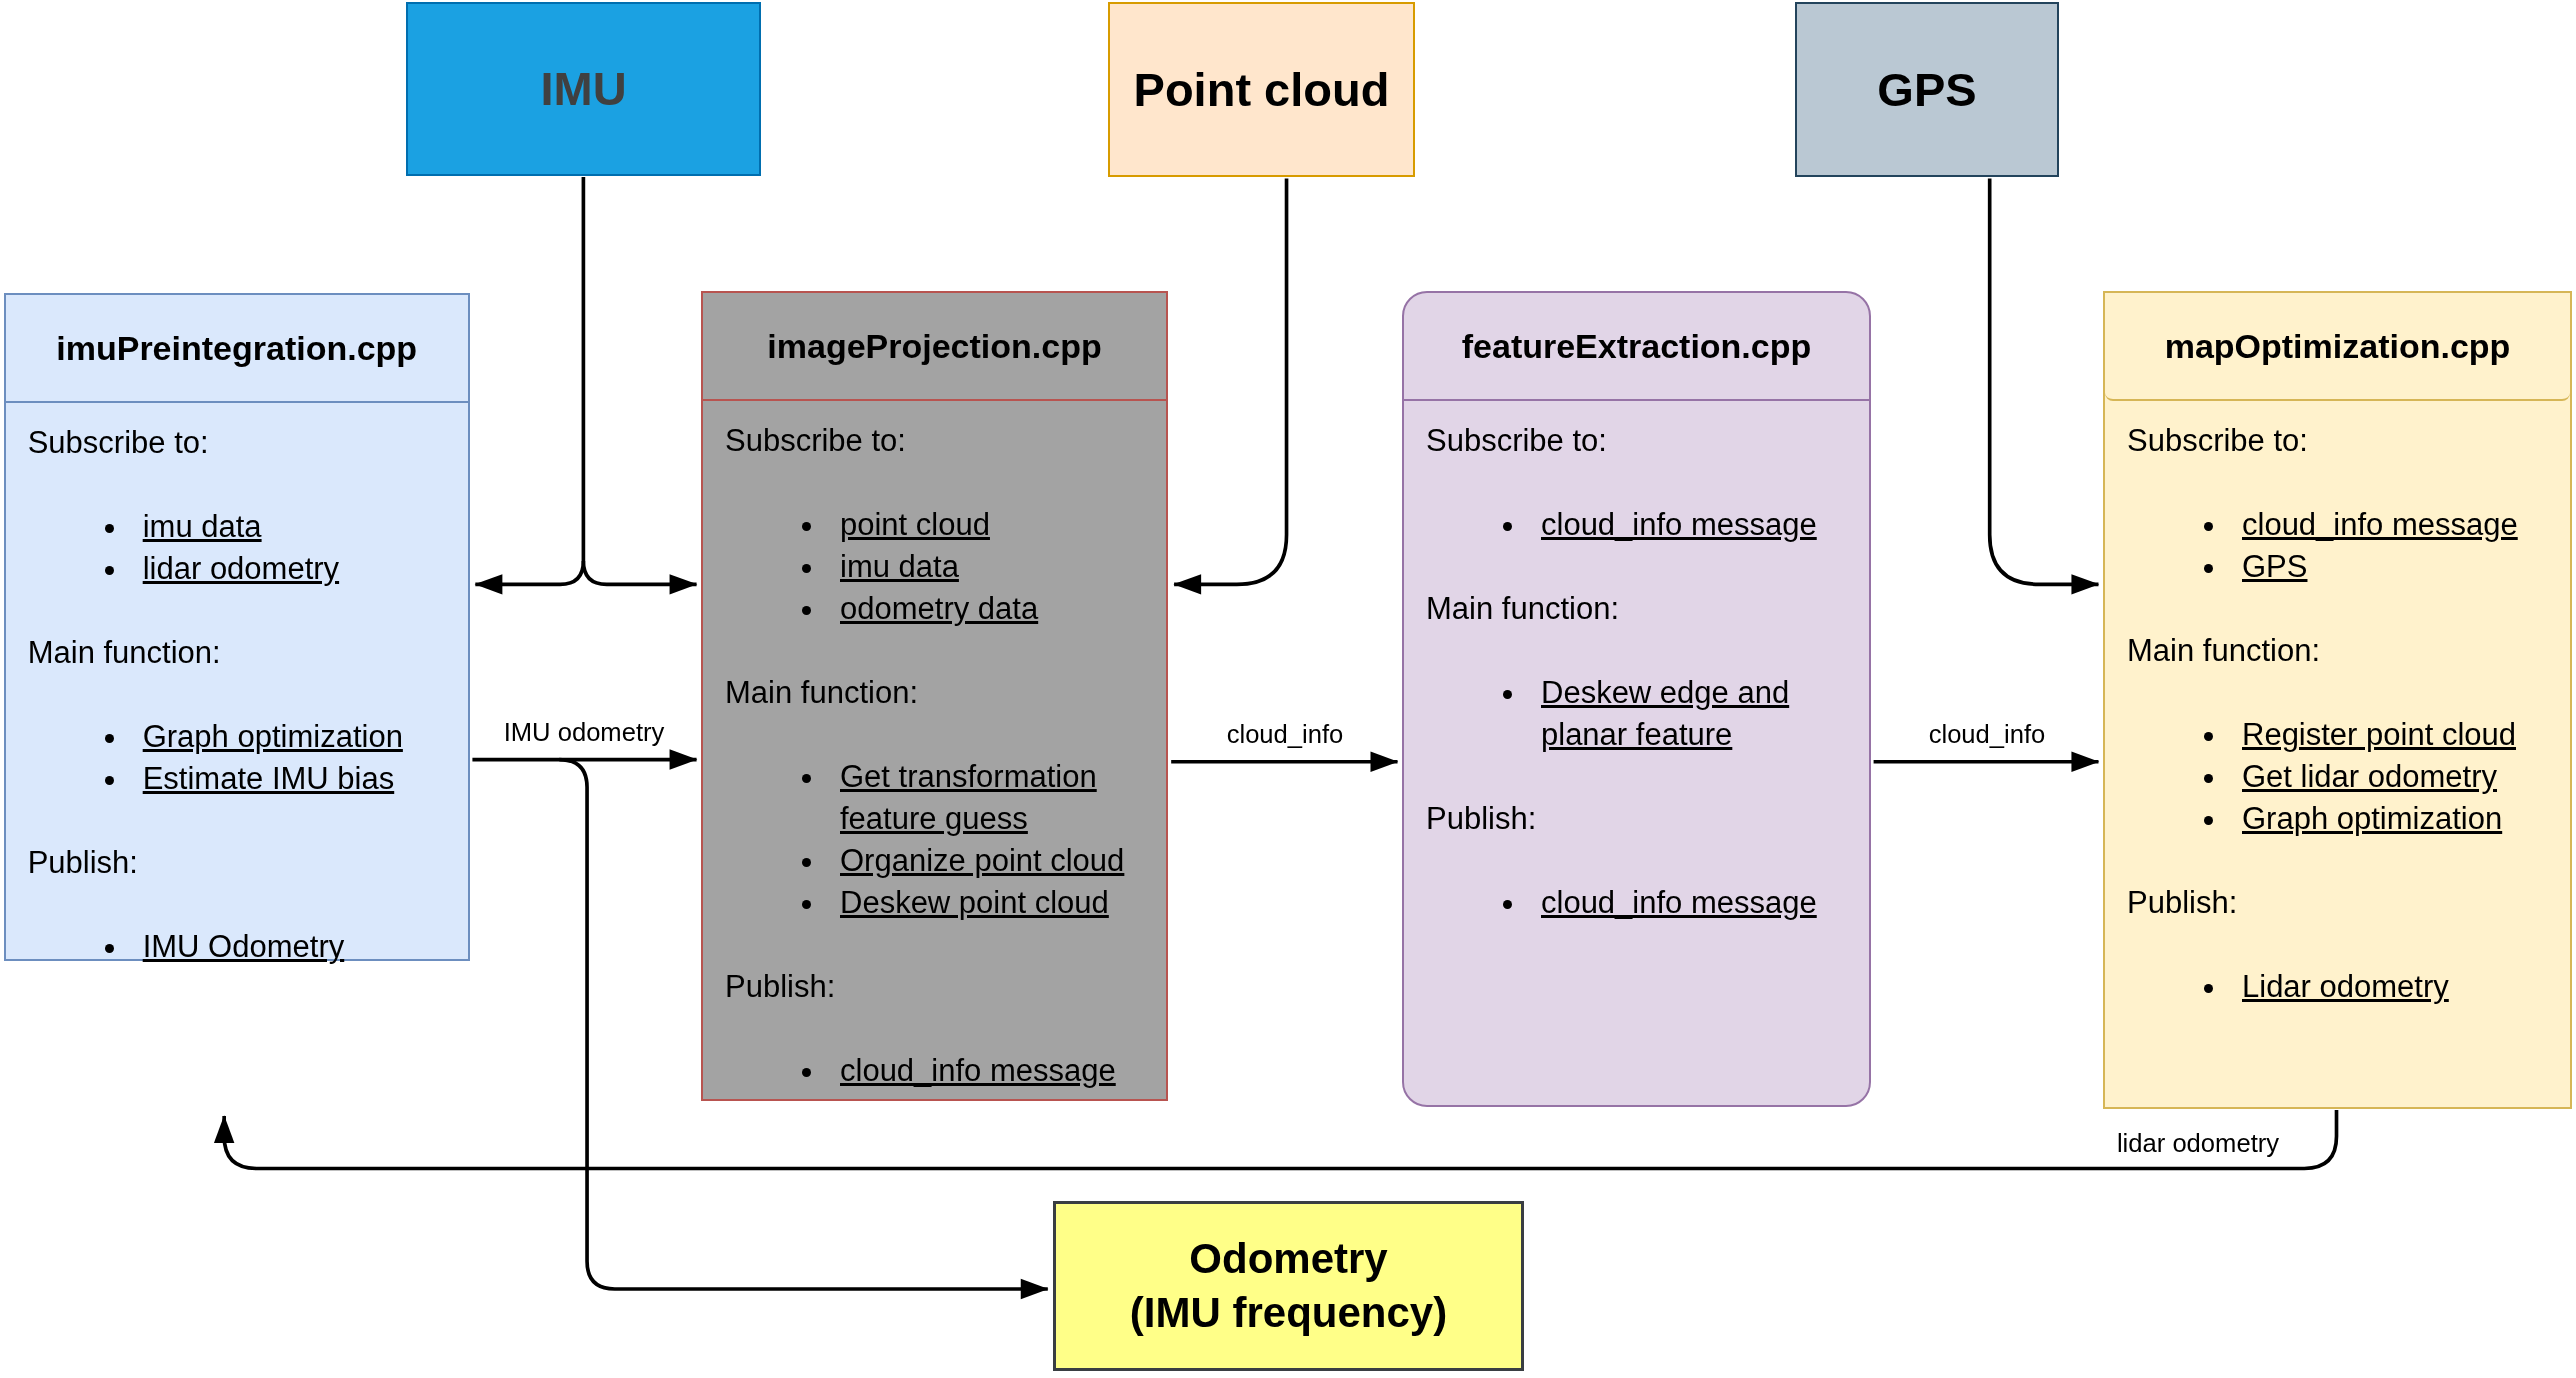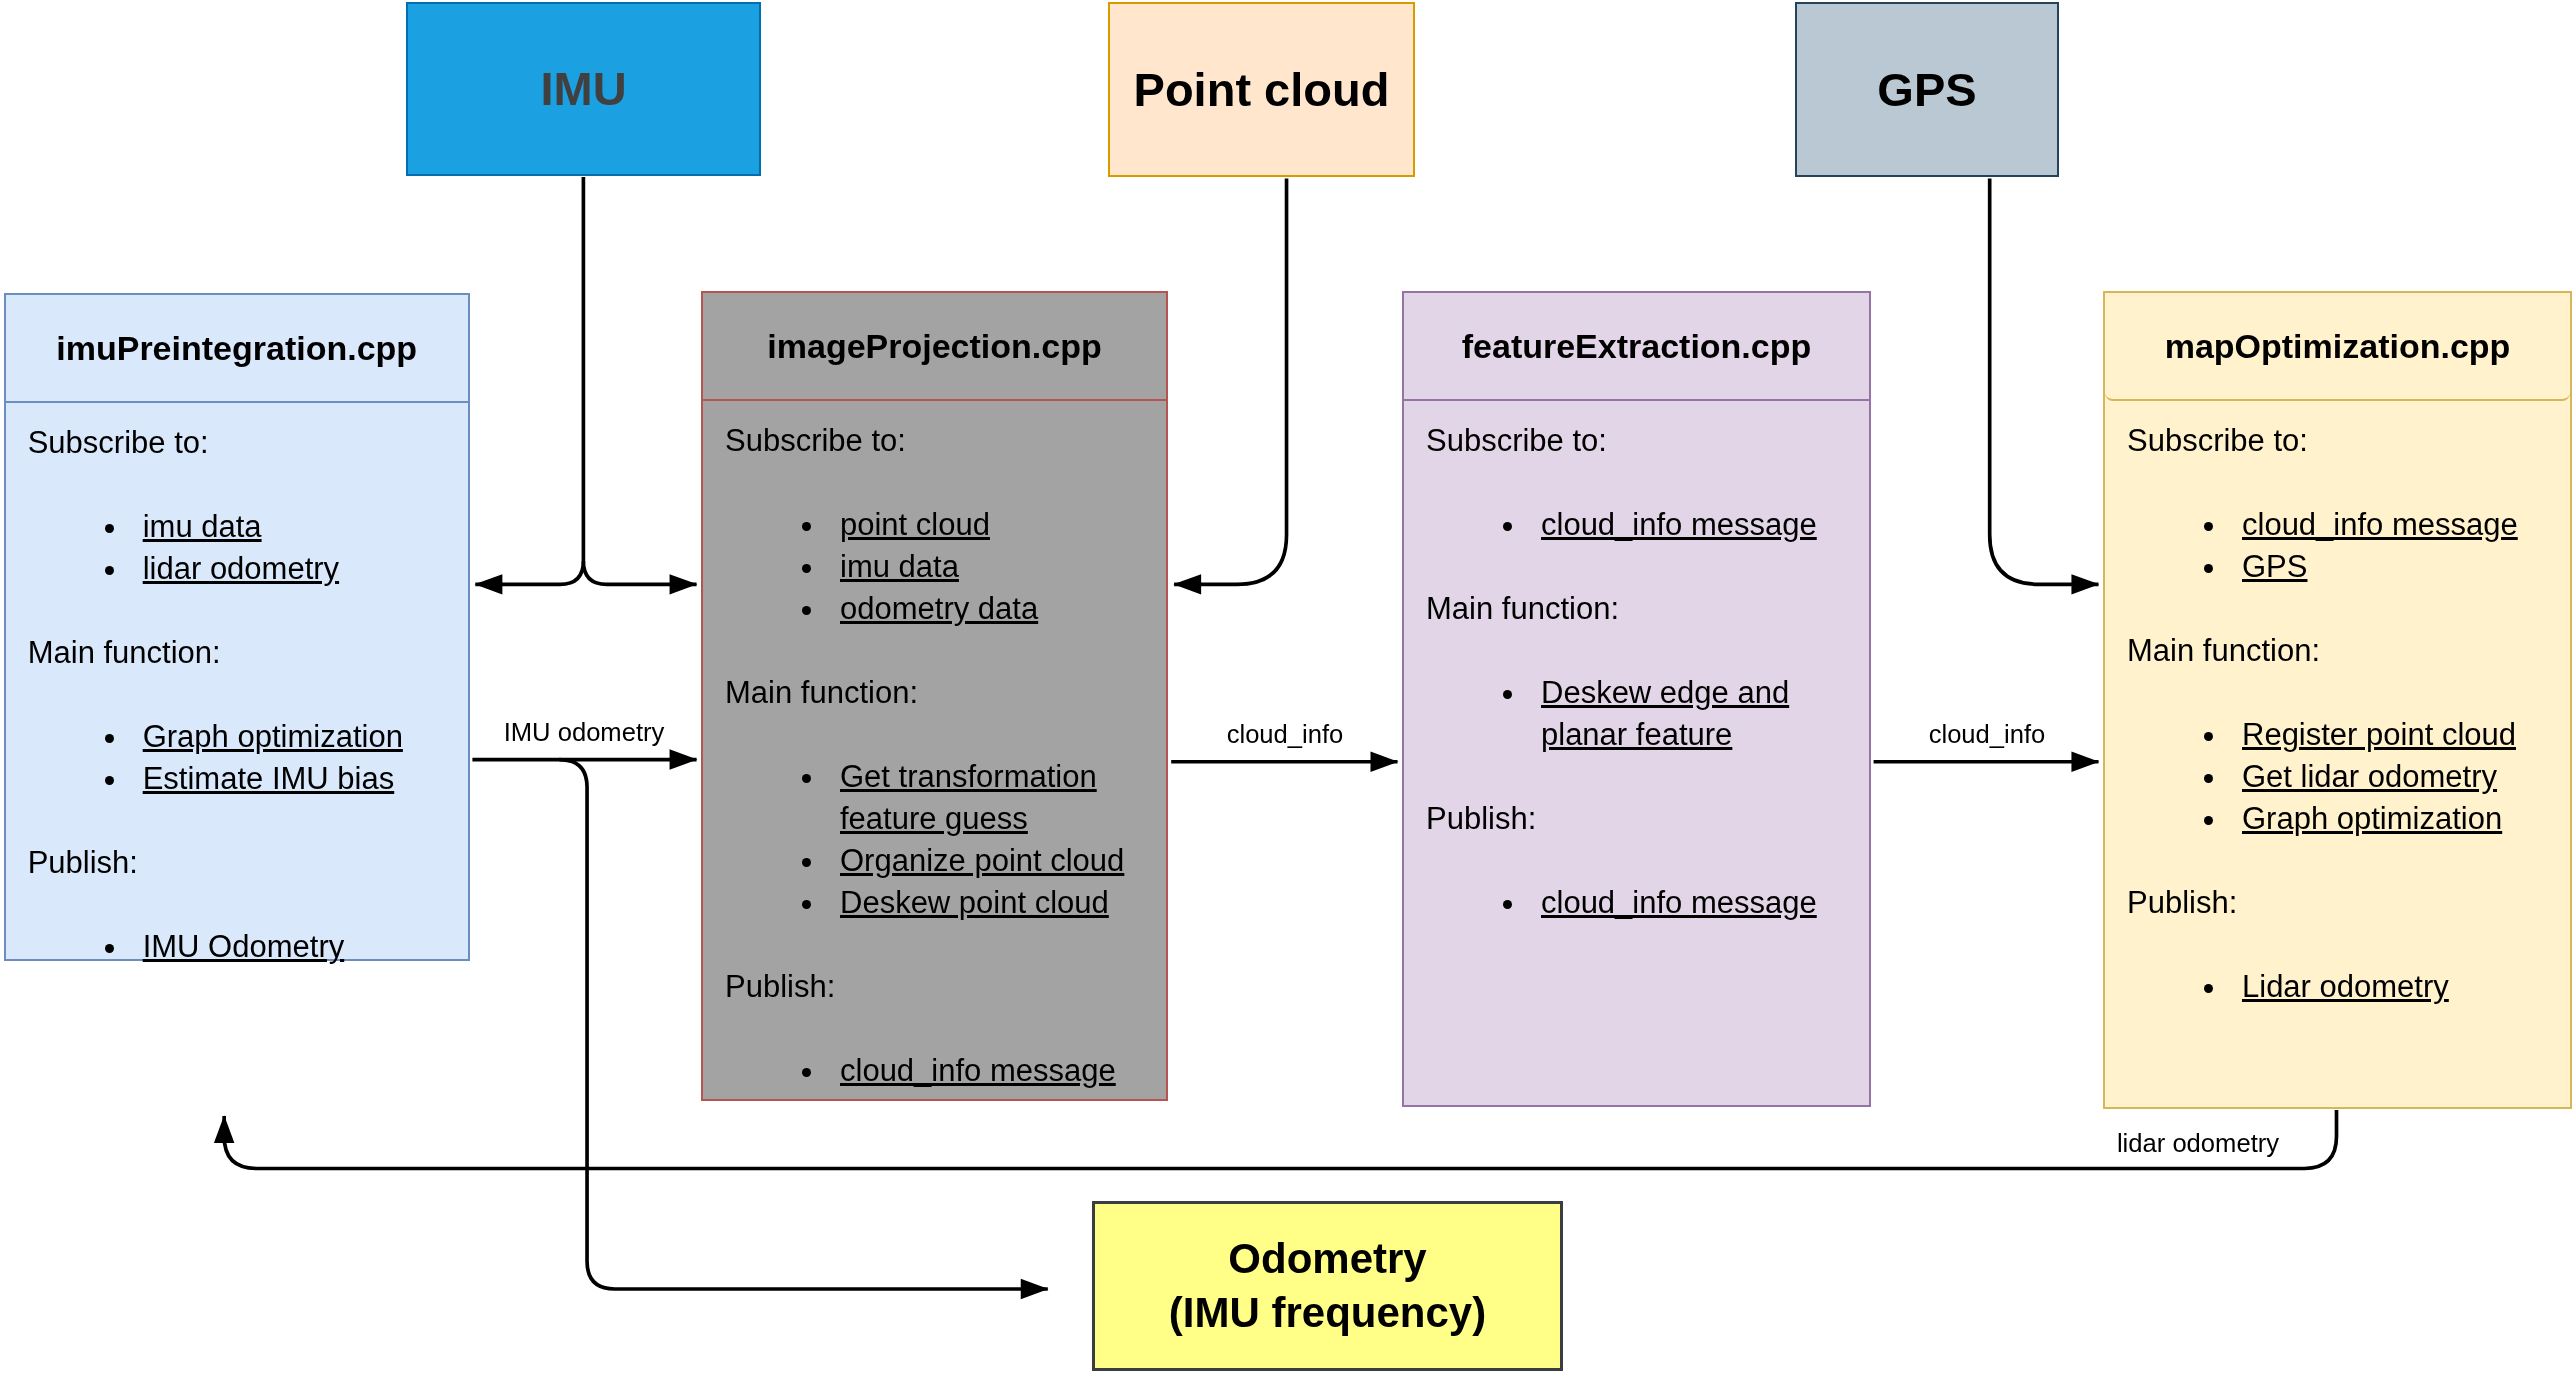--- a/index.html
+++ b/index.html
@@ -94,21 +94,21 @@
           <li>Get transformation feature guess</li>
           <li>Organize point cloud</li>
           <li>Deskew point cloud</li>
         </ul>
         <p class="sec-heading">Publish:</p>
         <ul>
           <li>cloud_info message</li>
         </ul>
       </div>
   </div>
-  <div class="module" style="left: 1402px; top: 291px; width: 469px; height: 816px; background: rgb(225, 213, 231); border-color: rgb(150, 115, 166);">
+  <div class="module" style="left: 1402px; top: 291px; width: 469px; height: 816px; background: rgb(225, 213, 231); border-color: rgb(150, 115, 166); border-radius: 25px;">
     <div class="module-header" style="border-color: rgb(150, 115, 166);">featureExtraction.cpp</div>
     <div class="module-body">
         <p class="sec-heading">Subscribe to:</p>
         <ul>
           <li>cloud_info message</li>
         </ul>
         <p class="sec-heading">Main function:</p>
         <ul>
           <li>Deskew edge and planar feature</li>
         </ul>
@@ -132,21 +132,21 @@
           <li>Get lidar odometry</li>
           <li>Graph optimization</li>
         </ul>
         <p class="sec-heading">Publish:</p>
         <ul>
           <li>Lidar odometry</li>
         </ul>
       </div>
   </div>
 
-  <div class="box output-box" style="left: 1053px; top: 1201px; width: 471px; height: 170px; background: rgb(255, 255, 136); border-color: rgb(58, 62, 66); color: rgb(0, 0, 0); margin-left: 39px;">
+  <div class="box output-box" style="left: 1053px; top: 1201px; width: 471px; height: 170px; background: rgb(255, 255, 136); border-color: rgb(58, 62, 66); color: rgb(0, 0, 0);">
     <span>Odometry</span>
     <span>(IMU frequency)</span>
   </div>
 
   <div class="edge-label" style="left:584px;top:718px;">IMU odometry</div>
   <div class="edge-label" style="left:1285px;top:720px;">cloud_info</div>
   <div class="edge-label" style="left:1987px;top:720px;">cloud_info</div>
   <div class="edge-label" style="left:2198px;top:1129px;">lidar odometry</div>
 </div>
 

